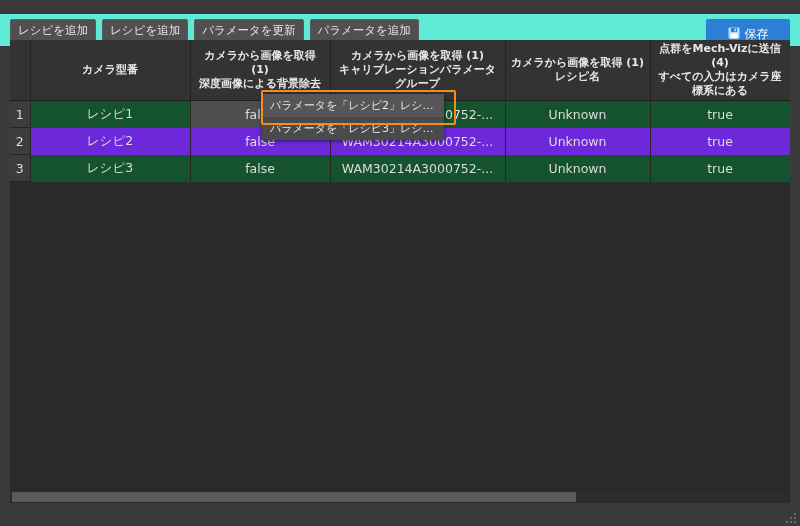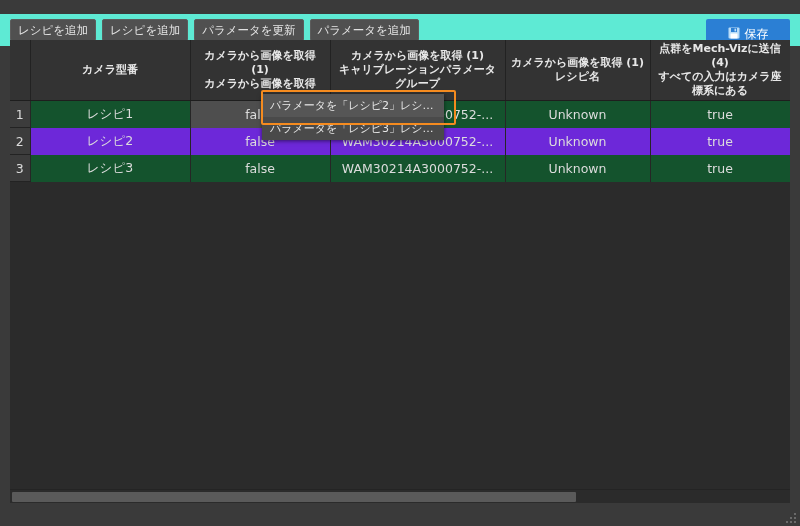--- a/index.html
+++ b/index.html
@@ -237,21 +237,21 @@
         <tr>
           <th class="corner-cell"></th>
 
           <th>
             <span class="hdr-l1">カメラ型番</span>
             <span class="hdr-l2"></span>
           </th>
 
           <th>
             <span class="hdr-l1">カメラから画像を取得 (1)</span>
-            <span class="hdr-l2">カメラから画像を取得</span>
+            <span class="hdr-l2">深度画像による背景除去</span>
           </th>
 
           <th>
             <span class="hdr-l1">カメラから画像を取得 (1)</span>
             <span class="hdr-l2">キャリブレーションパラメータグループ</span>
           </th>
 
           <th>
             <span class="hdr-l1">カメラから画像を取得 (1)</span>
             <span class="hdr-l2">レシピ名</span>

